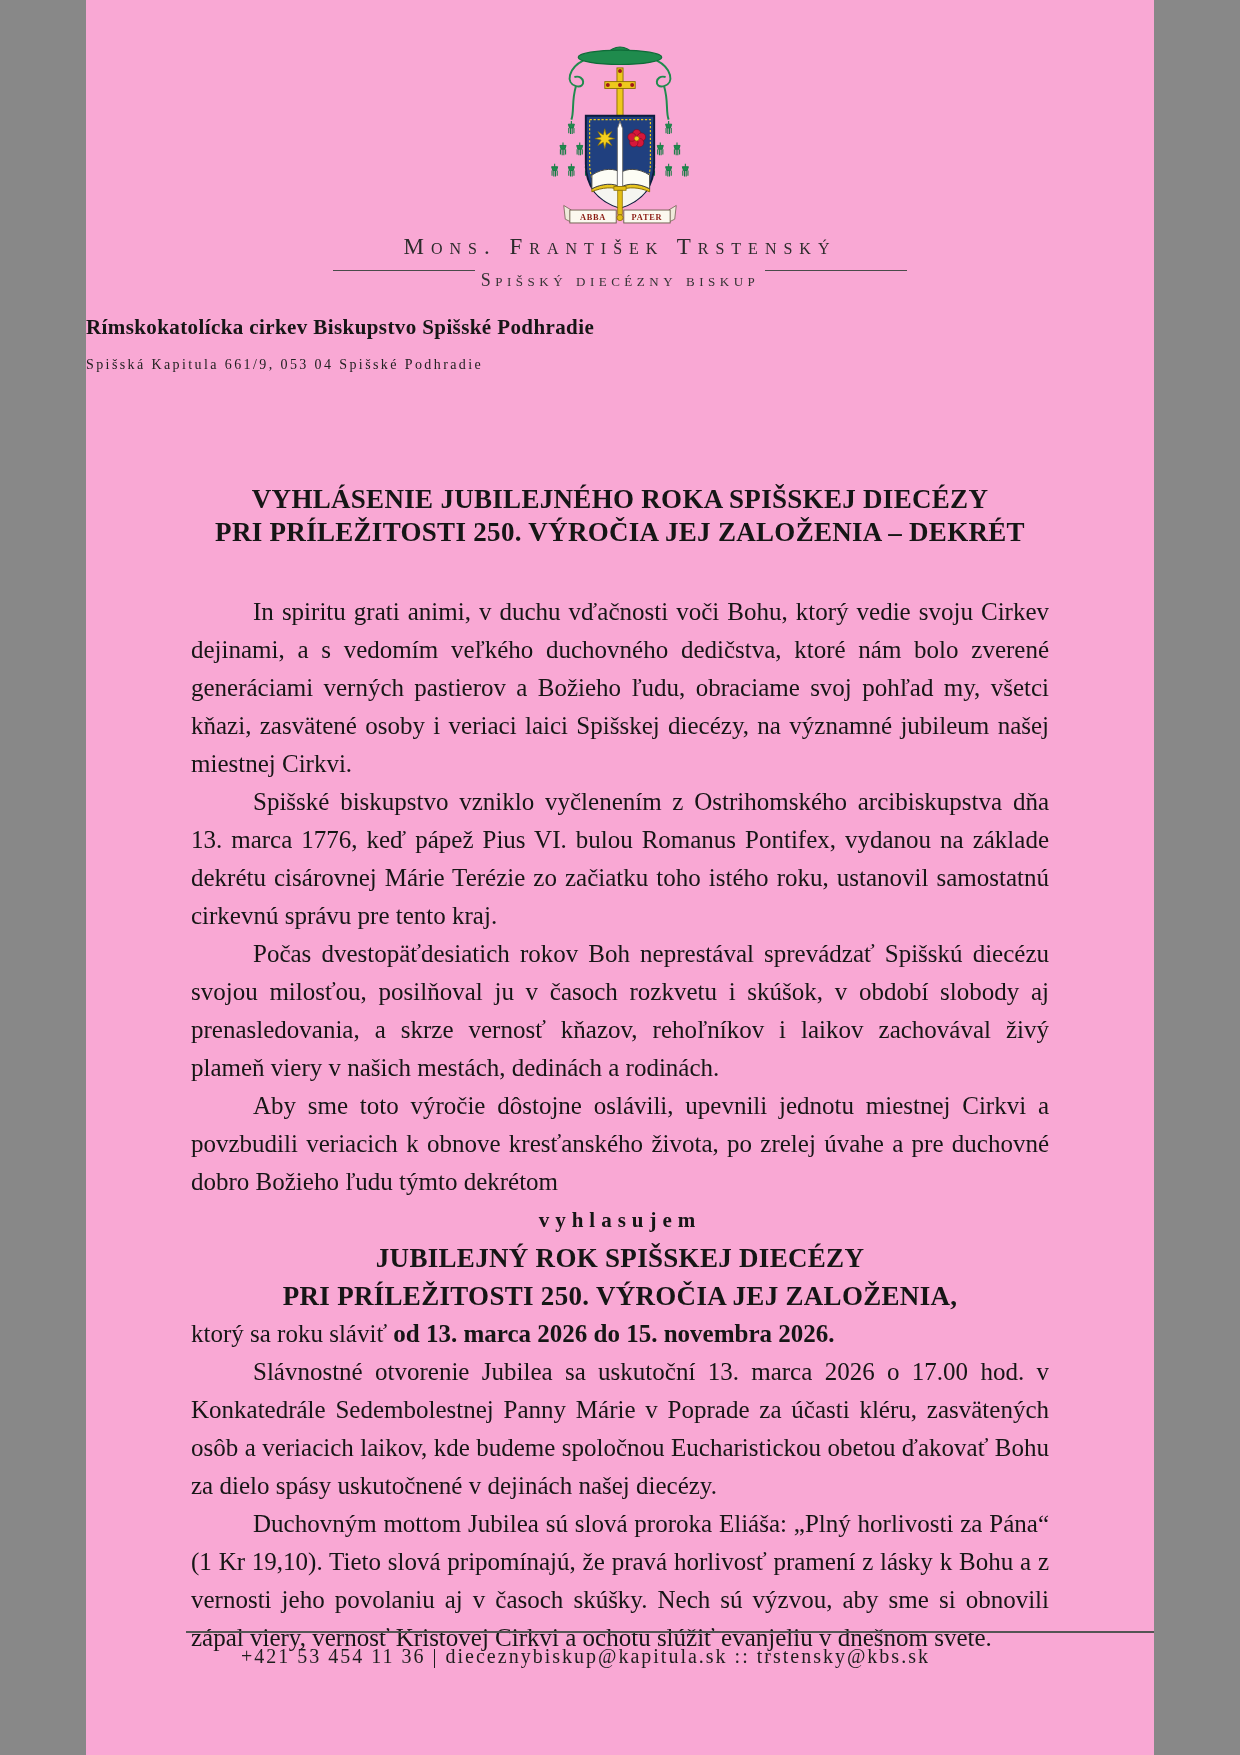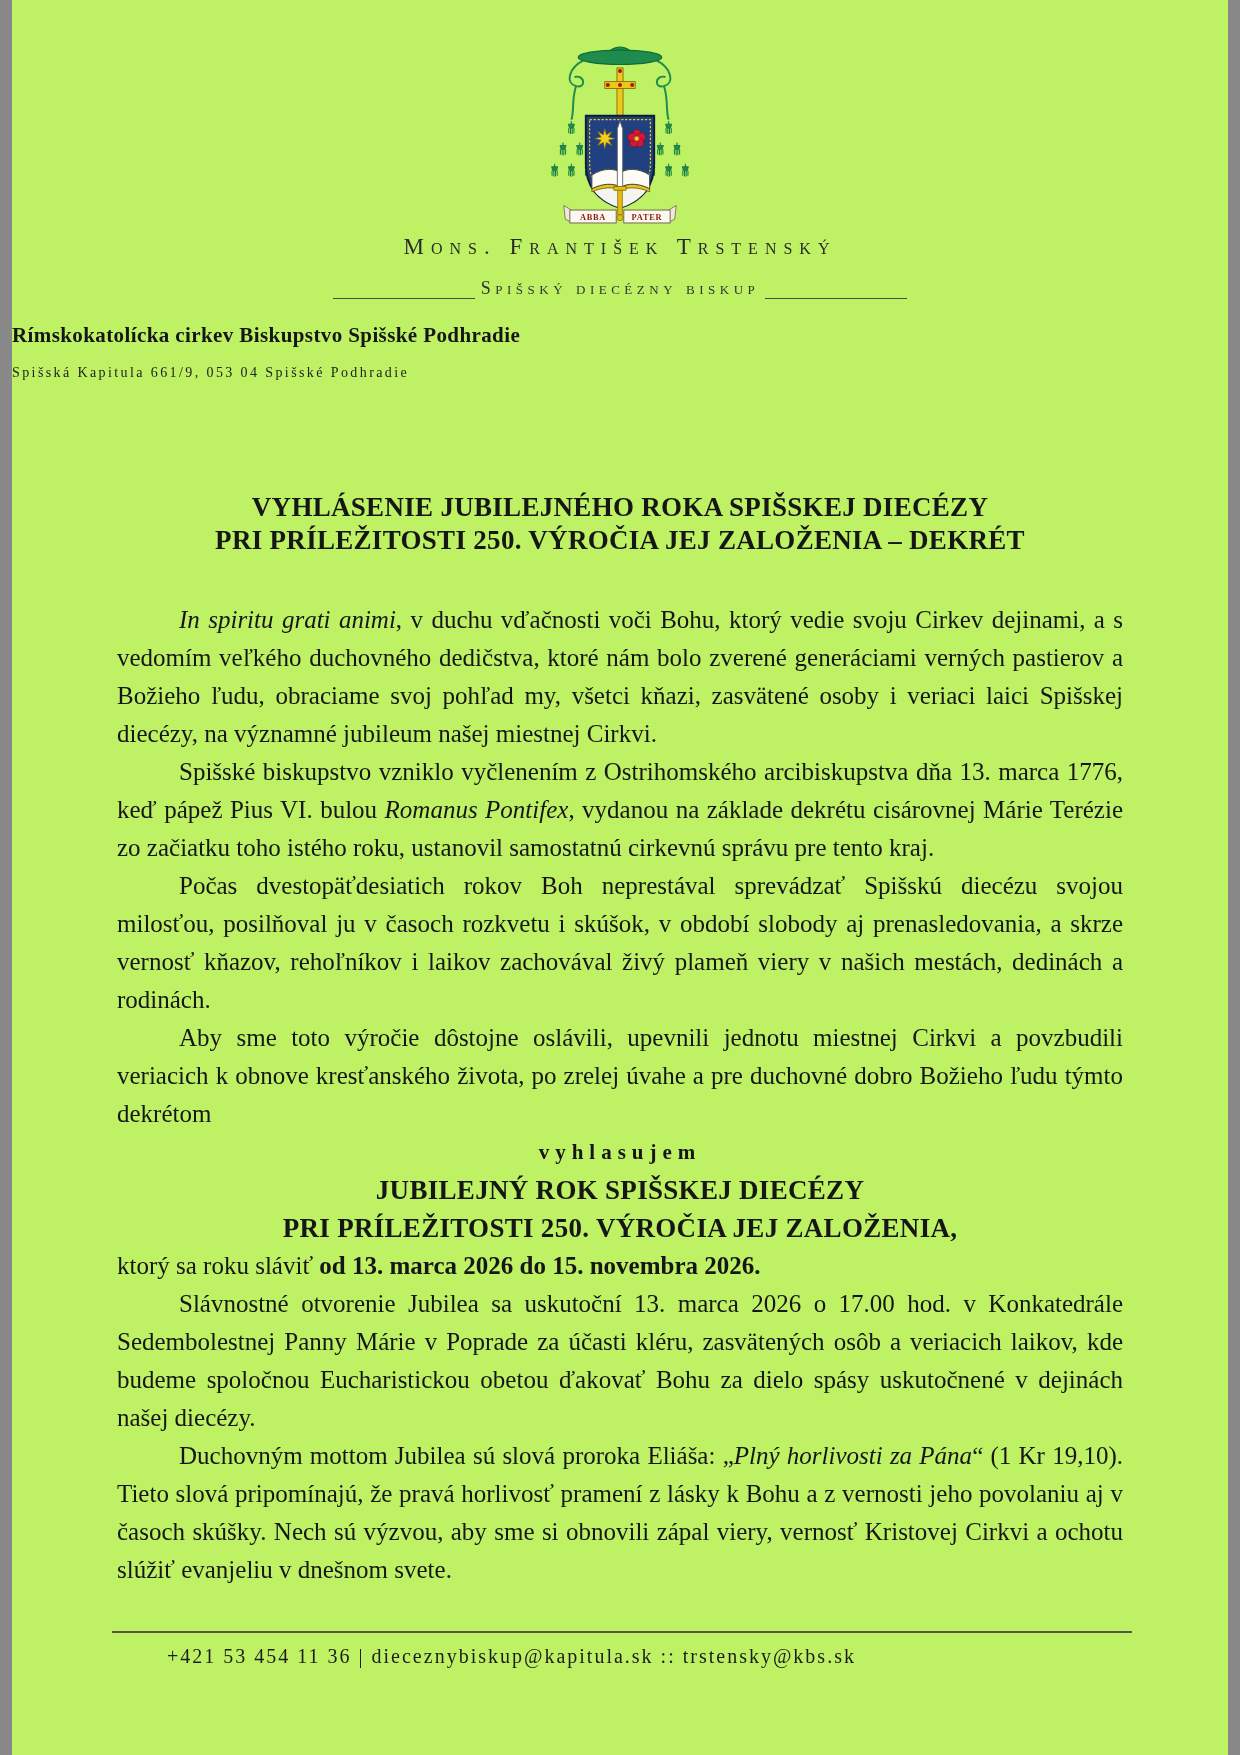--- a/index.html
+++ b/index.html
@@ -1,34 +1,34 @@
 <!DOCTYPE html>
 <html><head>
 <meta charset="utf-8">
 <style>
   html,body{margin:0;padding:0;background:#888;}
   .page{
-    position:relative;width:1216px;height:1755px;margin:0 auto;background:#bef264;
+    position:relative;width:1068px;height:1755px;margin:0 auto;background:#f9a8d4;
     font-family:"Liberation Serif","DejaVu Serif",serif;color:#161616;overflow:hidden;
   }
   .crest{display:block;margin:36px auto 0;width:152px;height:190px;}
   .lh-name{margin-top:8px;text-align:center;font-variant:small-caps;font-size:23px;letter-spacing:7px;color:#2b2b2b;}
-  .lh-role-row{margin-top:18px;display:flex;align-items:flex-end;justify-content:center;gap:6px;}
+  .lh-role-row{margin-top:10px;display:flex;align-items:flex-start;justify-content:center;gap:6px;}
   .lh-rule{width:142px;height:0;border-top:1.6px solid #4a4a4a;}
   .lh-role{font-variant:small-caps;font-size:18px;letter-spacing:4.5px;color:#333;white-space:nowrap;}
   .lh-org{margin-top:24px;text-align:left;font-weight:bold;font-size:21px;letter-spacing:.4px;}
   .lh-addr{margin-top:17px;text-align:left;font-size:14px;letter-spacing:2.4px;color:#222;}
   .doc-title{margin-top:110px;text-align:center;font-weight:bold;font-size:27px;line-height:33px;letter-spacing:.3px;}
   .body-text{margin:44px 105px 0;font-size:25px;line-height:38px;text-align:justify;}
   .body-text p{margin:0;text-indent:62px;}
   .body-text p.no-indent{text-indent:0;}
   .proclaim{text-align:center;text-indent:0 !important;font-weight:bold;}
   .proclaim-verb{letter-spacing:6px;font-size:21px;}
   .proclaim-heading{font-size:27px;letter-spacing:.3px;}
-  .it{font-style:italic;}
+  .it{}
   .b{font-weight:bold;}
   .footer-rule{position:absolute;left:100px;top:1631px;width:1020px;height:0;border-top:2px solid #555;}
   .footer-text{position:absolute;left:107px;top:1645px;font-size:20px;letter-spacing:2px;color:#1d1d1d;white-space:nowrap;margin-left:48px;}
   .crest text{font-family:"Liberation Serif","DejaVu Serif",serif;}
 </style>
 </head>
 <body>
 
 <div class="page">
 

